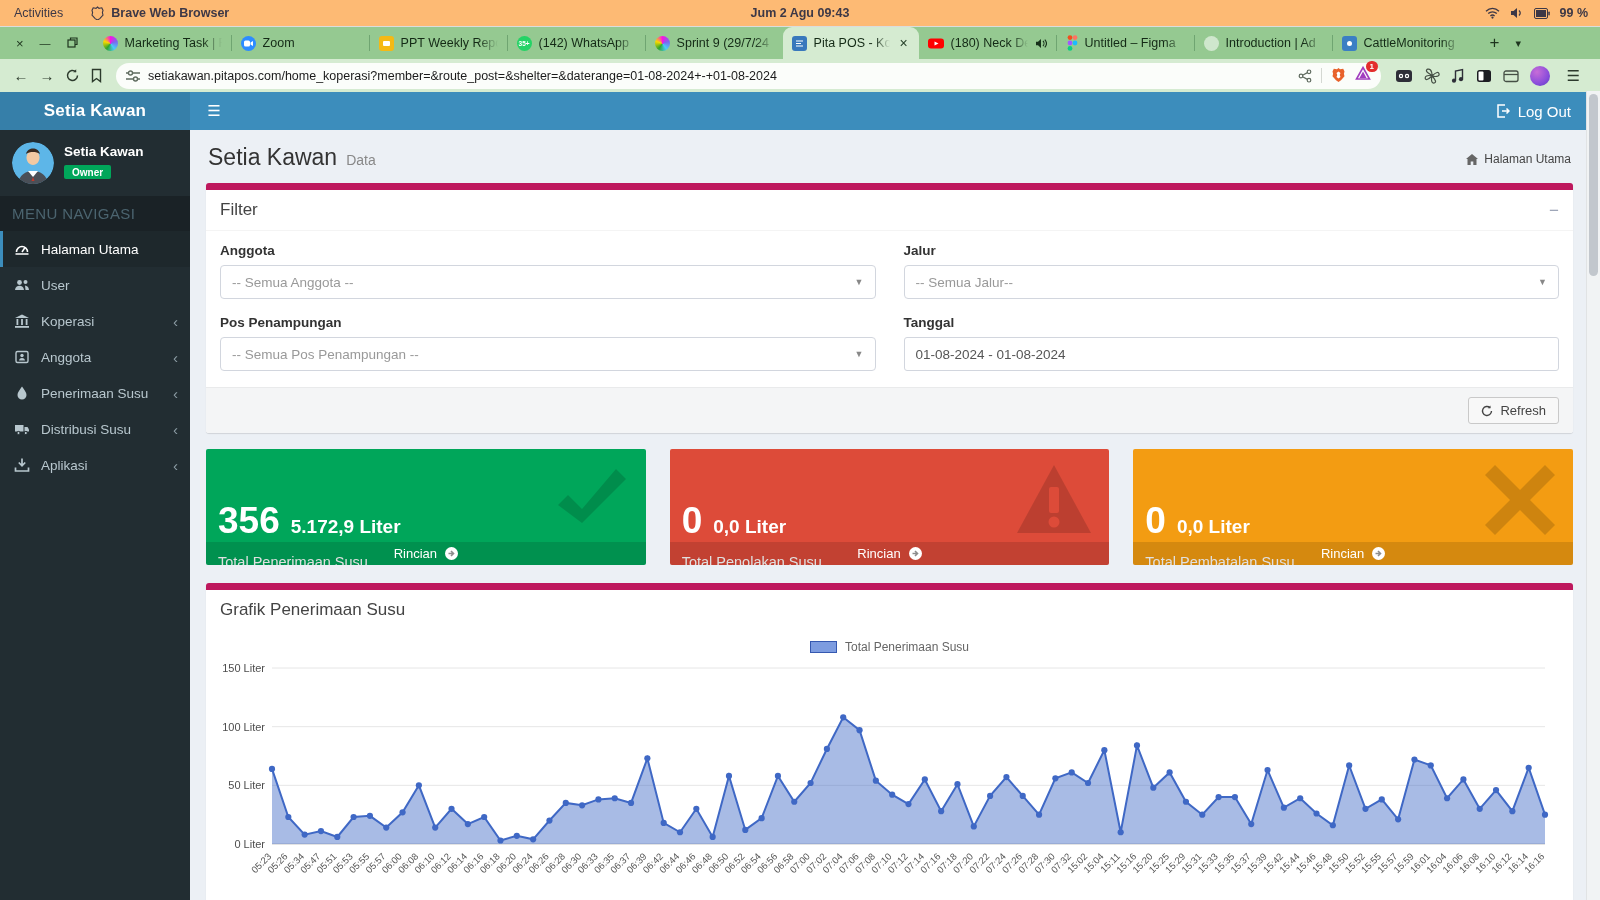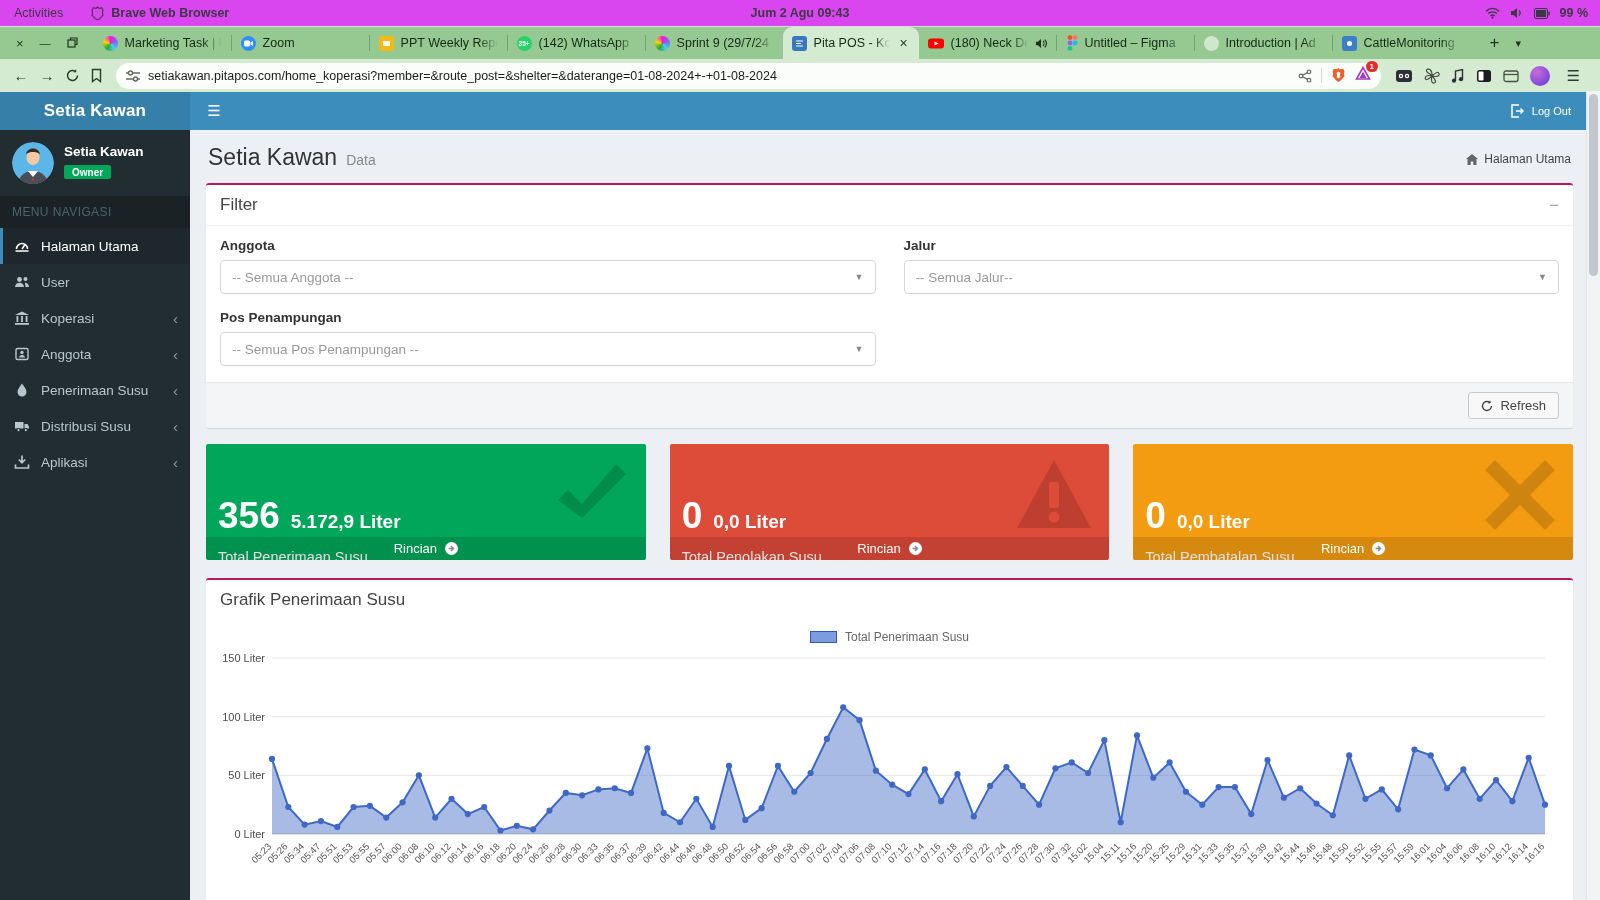--- a/index.html
+++ b/index.html
@@ -1,20 +1,20 @@
 <!DOCTYPE html>
 <html><head>
 <meta charset="utf-8">
 <style>
   html,body{margin:0;padding:0;}
   body{width:1600px;height:900px;overflow:hidden;font-family:"Liberation Sans",sans-serif;background:#ecf0f5;}
   .screen{position:relative;width:1600px;height:900px;}
 
   
-  .sysbar{height:26px;background:#d946ef;border-bottom:1px solid #dcdcdc;display:flex;align-items:center;font-size:12.5px;color:#3d3846;position:relative;}
+  .sysbar{height:26px;background:#fdba74;border-bottom:1px solid #dcdcdc;display:flex;align-items:center;font-size:12.5px;color:#3d3846;position:relative;}
   .sys-left{display:flex;gap:28px;padding-left:14px;align-items:center;}
   .sys-app{display:flex;align-items:center;gap:7px;font-weight:bold;}
   .sys-clock{position:absolute;left:50%;transform:translateX(-50%);font-weight:bold;}
   .sys-right{margin-left:auto;display:flex;align-items:center;gap:10px;padding-right:12px;font-weight:bold;}
   .sys-right svg{display:block;}
 
   
   .tabstrip{height:32px;background:#95c991;display:flex;align-items:flex-end;}
   .winctl{display:flex;align-items:center;gap:16px;padding:0 16px;height:32px;color:#1e351e;font-size:13px;}
   .winctl span{cursor:pointer;line-height:1;}
@@ -46,39 +46,39 @@
   .hamb{font-size:15px;color:#2c3a2c;padding:0 6px;cursor:pointer;}
 
   
   .app{display:flex;height:809px;}
   .sidebar{width:190px;background:#222d32;flex:none;display:flex;flex-direction:column;}
   .brand{height:38px;background:#367fa9;color:#fff;font-size:17px;font-weight:bold;display:flex;align-items:center;justify-content:center;letter-spacing:.2px;cursor:pointer;}
   .userpanel{display:flex;gap:10px;padding:12px 10px 12px 12px;align-items:flex-start;}
   .uavatar{width:42px;height:42px;border-radius:50%;flex:none;overflow:hidden;}
   .uname{color:#fff;font-size:13.5px;font-weight:bold;margin-top:2px;}
   .role-badge{display:inline-block;background:#00a65a;color:#fff;font-size:10px;padding:1.5px 8px;border-radius:2px;margin-top:6px;font-weight:bold;}
-  .menulabel{background:#1a2226;color:#4b646f;font-size:12px;padding:9px 12px;letter-spacing:.4px;}
+  .menulabel{background:#1a2226;color:#4b646f;font-size:15px;padding:9px 12px;letter-spacing:.4px;}
   .smenu{list-style:none;margin:0;padding:0;}
   .smenu li{display:flex;align-items:center;gap:11px;padding:0 12px 0 11px;height:36px;color:#b8c7ce;font-size:13.5px;border-left:3px solid transparent;cursor:pointer;}
   .smenu li.active{background:#1e282c;color:#fff;border-left-color:#3c8dbc;}
   .smenu li svg{flex:none;}
   .smenu .chev{margin-left:auto;font-size:15px;color:#8d9da5;}
 
   .main{flex:1;display:flex;flex-direction:column;min-width:0;margin-right:13px;}
   .topnav{height:38px;background:#3c8dbc;display:flex;align-items:center;color:#fff;flex:none;}
   .burger{width:48px;text-align:center;font-size:15px;cursor:pointer;}
-  .logout{margin-left:auto;display:flex;gap:8px;padding:0 16px;font-size:11px;align-items:center;cursor:pointer;height:100%;}
+  .logout{margin-left:auto;display:flex;gap:8px;padding:0 16px;font-size:15px;align-items:center;cursor:pointer;height:100%;}
   .content{flex:1;background:#ecf0f5;padding:8px 14px 0 16px;overflow:hidden;}
 
   .c-header{display:flex;align-items:flex-start;margin:6px 2px 12px 2px;}
   .page-title{font-size:23px;color:#333;font-weight:normal;margin:0;display:flex;align-items:baseline;gap:9px;}
   .page-sub{font-size:14px;color:#888;}
   .breadcrumb{margin-left:auto;font-size:12px;color:#444;display:flex;gap:6px;align-items:center;padding-top:8px;}
 
-  .box{background:#fff;border-top:2px solid #be185d;border-radius:3px;box-shadow:0 1px 1px rgba(0,0,0,.12);margin-bottom:16px;}
+  .box{background:#fff;border-top:7px solid #be185d;border-radius:3px;box-shadow:0 1px 1px rgba(0,0,0,.12);margin-bottom:16px;}
   .box-header{padding:10px 14px;font-size:17px;color:#444;display:flex;align-items:center;}
   .box-header.bordered{border-bottom:1px solid #f4f4f4;}
   .collapse-btn{margin-left:auto;color:#9aa3b5;font-size:17px;cursor:pointer;line-height:1;}
   .filter-body{padding:12px 14px 16px;display:grid;grid-template-columns:1fr 1fr;gap:16px 28px;}
   .field label{font-weight:bold;font-size:13.5px;color:#333;display:block;margin-bottom:7px;}
   .control{height:32px;border:1px solid #d2d6de;border-radius:4px;display:flex;align-items:center;padding:16px 11px;font-size:13.5px;color:#999;background:#fff;box-sizing:border-box;cursor:pointer;}
   .control.date{color:#555;border-radius:3px;cursor:text;}
   .caret{margin-left:auto;color:#888;font-size:9px;}
   .box-footer{background:#f4f5f6;padding:9px 14px;display:flex;justify-content:flex-end;border-top:1px solid #e9eaeb;border-radius:0 0 3px 3px;}
   .btn{display:inline-flex;gap:7px;align-items:center;border-radius:3px;font-size:13px;cursor:pointer;}
@@ -461,20 +461,26 @@
               <div class="control">
                 <span>-- Semua Jalur--</span>
                 <span class="caret">▼</span>
               </div>
             </div>
             <div class="field">
               <label>Pos Penampungan</label>
               <div class="control">
                 <span>-- Semua Pos Penampungan --</span>
                 <span class="caret">▼</span>
+              </div>
+            </div>
+            <div class="field">
+              <label>Tanggal</label>
+              <div class="control date">
+                <span>01-08-2024 - 01-08-2024</span>
               </div>
             </div>
           </div>
           <div class="box-footer">
             <span class="btn btn-default">
               <svg width="12" height="12" viewBox="0 0 12 12">
                   <path d="M10.5 6a4.5 4.5 0 1 1-1.4-3.3" fill="none" stroke="#444" stroke-width="1.4"></path>
                   <path d="M9.5.5v2.8H6.7z" fill="#444"></path>
                 </svg>
               <span>Refresh</span>

